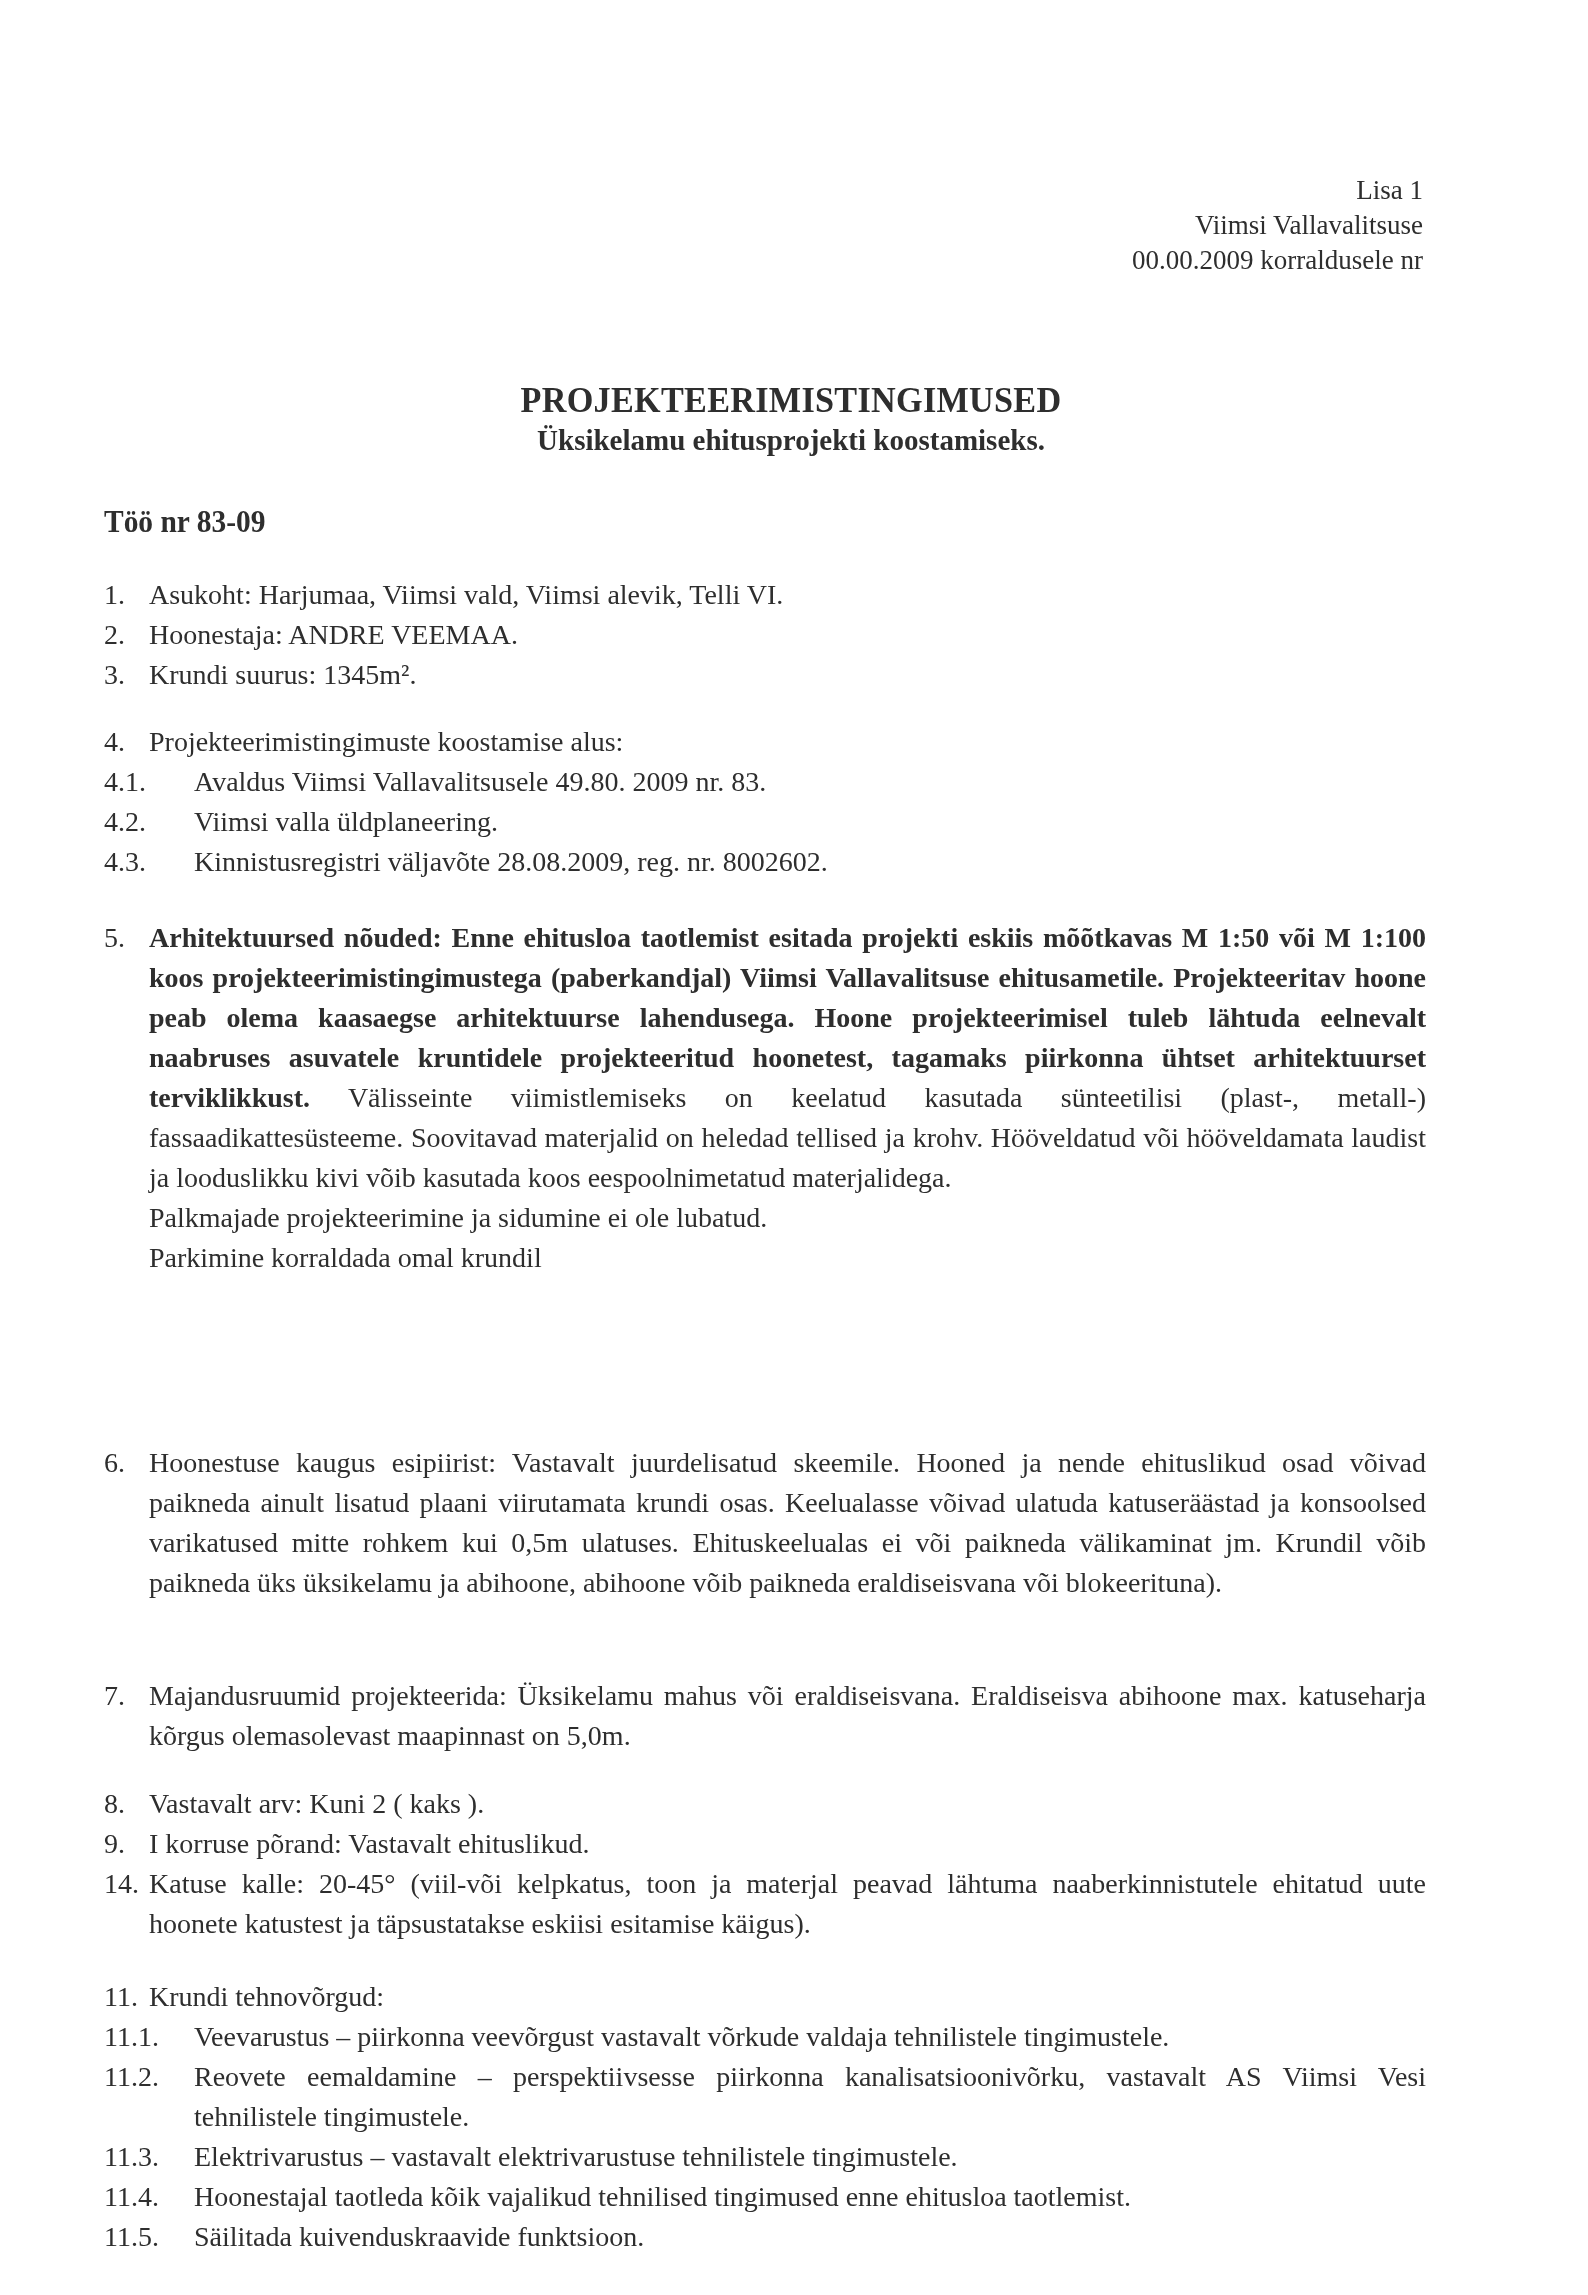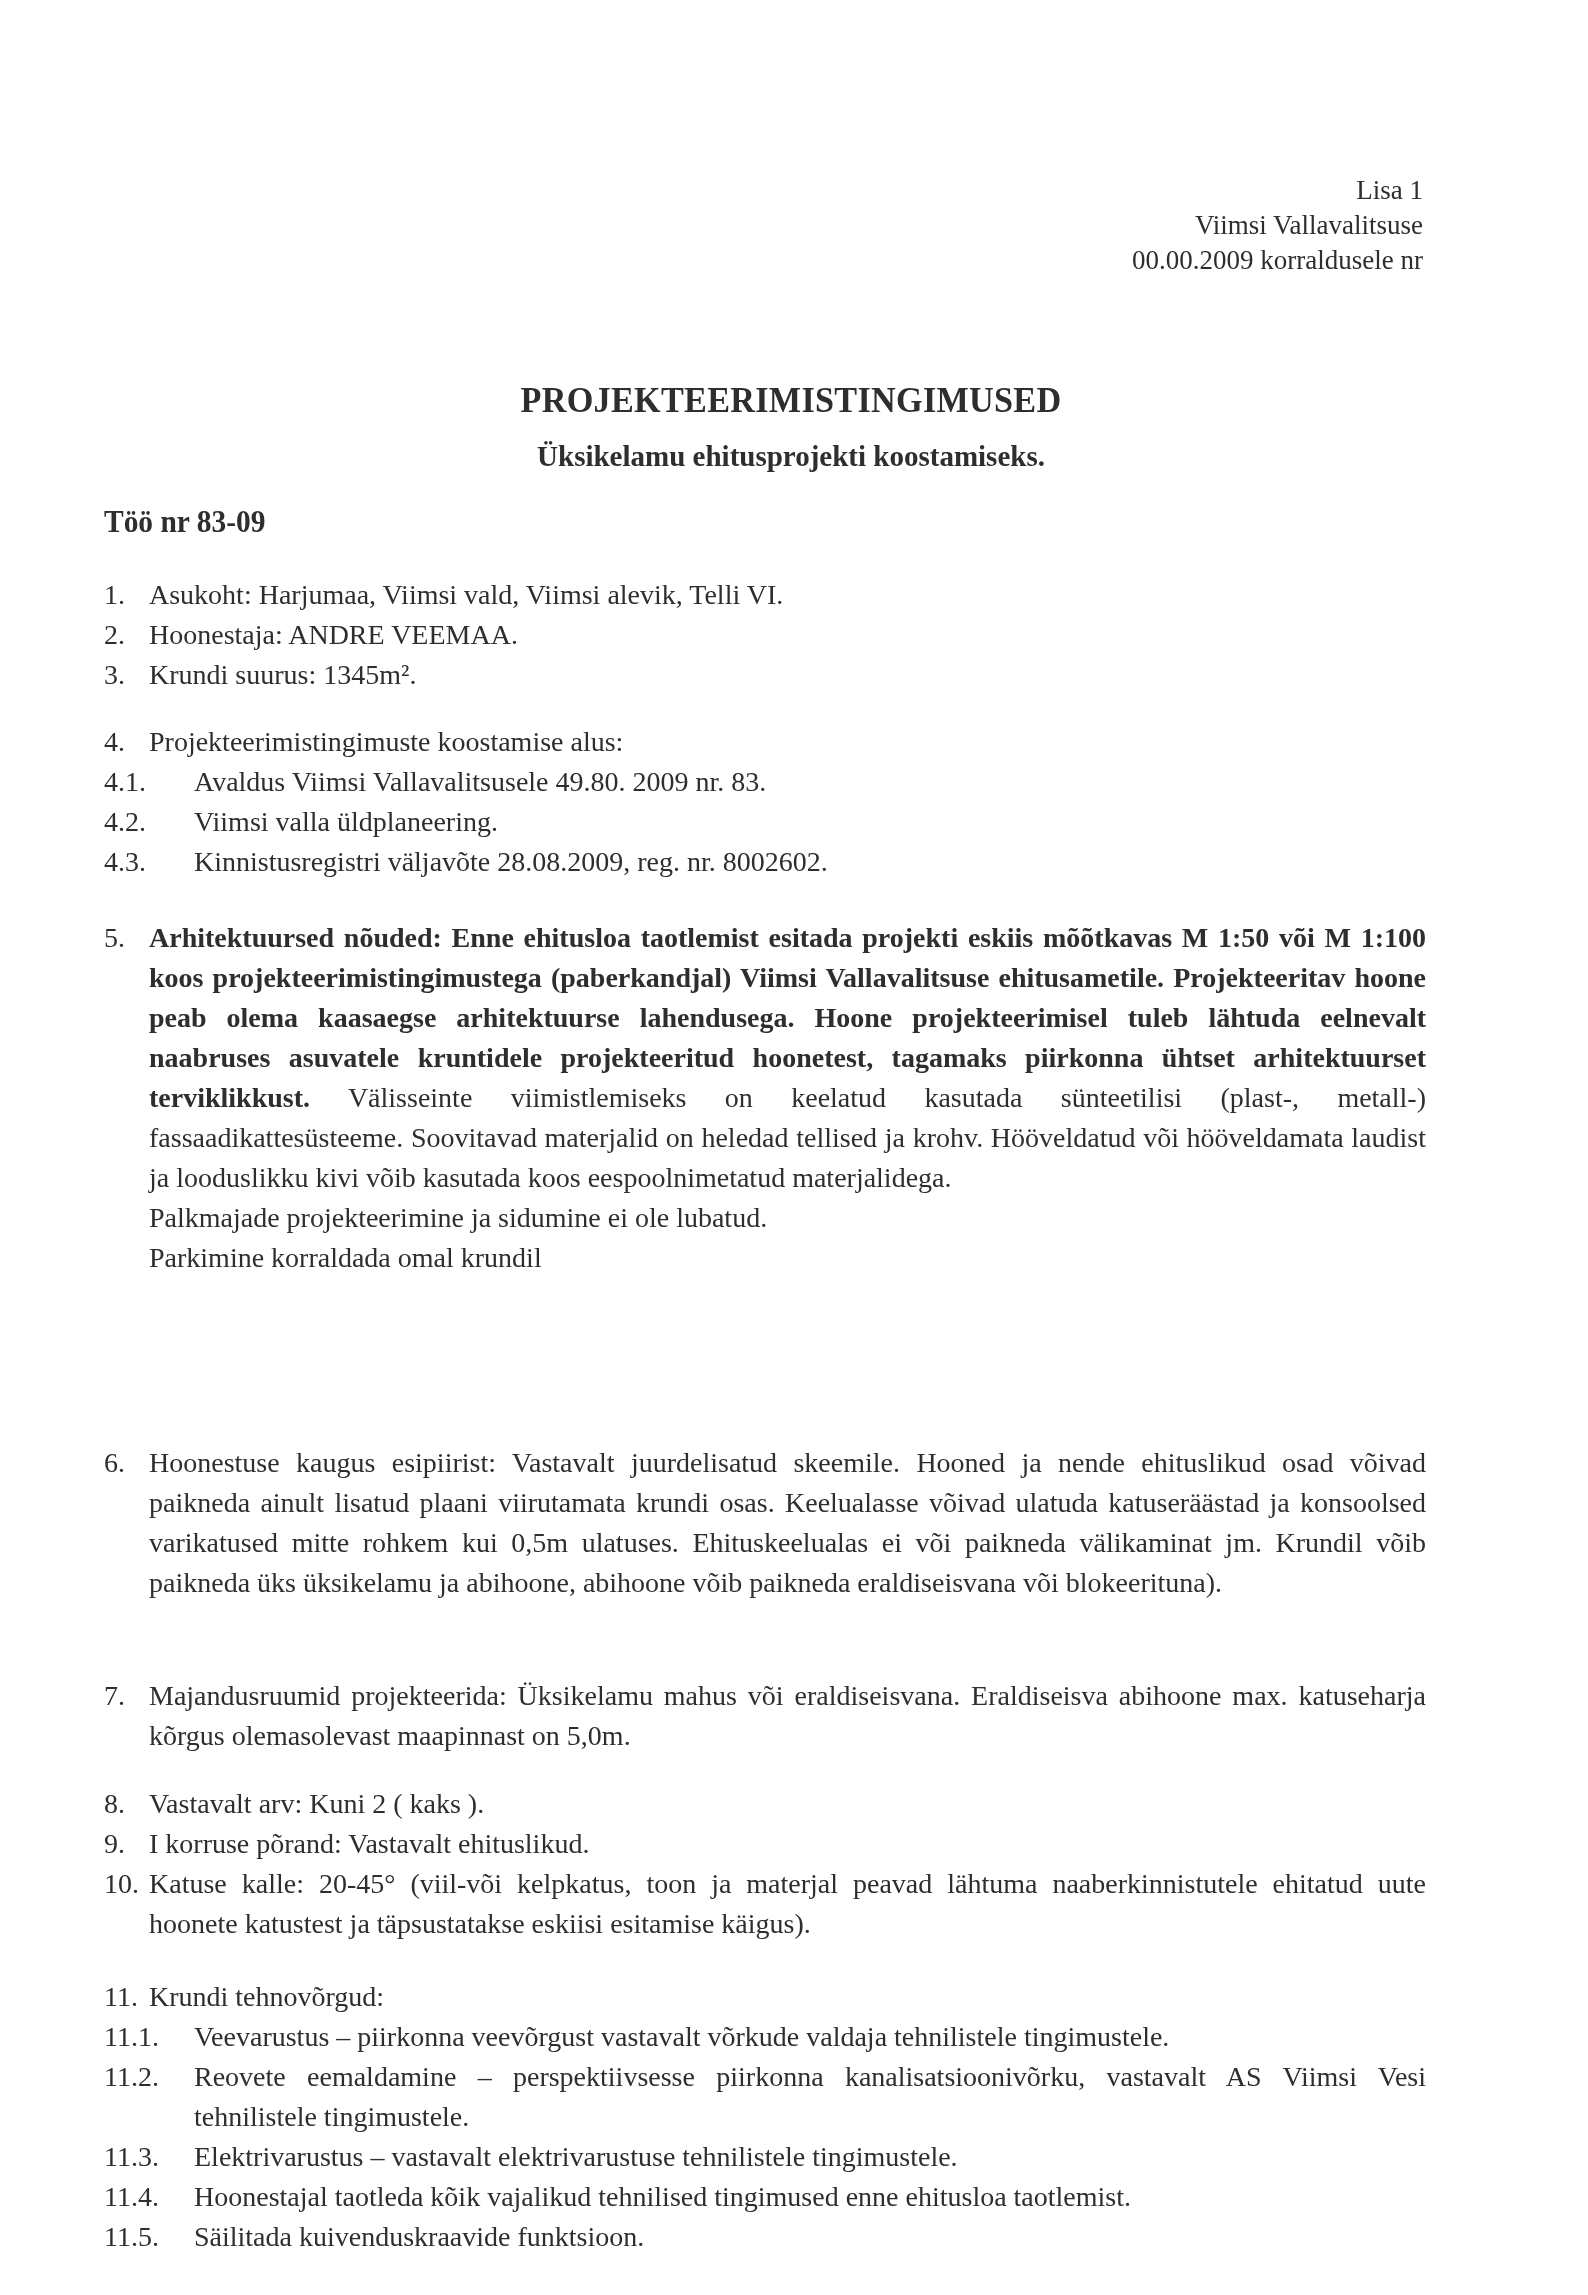--- a/index.html
+++ b/index.html
@@ -8,21 +8,21 @@
     font-family: "Liberation Serif", "DejaVu Serif", serif;
     color: #2e2e2e;
   }
   .page { position: absolute; left: 0; top: 0; width: 1589px; height: 2295px; }
   .header-right {
     position: absolute; right: 166px; top: 173px; text-align: right;
     font-size: 27px; line-height: 35px;
   }
   .title-block { position: absolute; left: 426px; top: 379px; text-align: center; width: 730px; }
   .title { font-size: 36px; font-weight: bold; letter-spacing: 0.3px; line-height: 42px; margin: 0; transform: scaleX(0.95); transform-origin: center; }
-  .subtitle { font-size: 29px; font-weight: bold; line-height: 38px; margin: 16px; }
+  .subtitle { font-size: 29px; font-weight: bold; line-height: 38px; margin: 0; }
   .job { position: absolute; left: 104px; top: 504px; font-size: 31px; font-weight: bold; transform: scaleX(0.95); transform-origin: left; }
 
   .sec { position: absolute; left: 104px; width: 1322px; font-size: 28px; line-height: 40px; }
   .row { display: flex; }
   .num { width: 45px; flex: none; }
   .num.wide { width: 90px; }
   .txt { flex: 1; }
   .just { text-align: justify; text-align-last: left; }
   b.bold { font-weight: bold; }
 
@@ -114,21 +114,21 @@
   <div class="sec" id="s8">
     <div class="row">
       <span class="num">8.</span>
       <span class="txt"><span>Vastavalt arv:</span><span>  Kuni 2 ( kaks ).</span></span>
     </div>
     <div class="row">
       <span class="num">9.</span>
       <span class="txt"><span>I korruse põrand:</span><span>  Vastavalt ehituslikud.</span></span>
     </div>
     <div class="row">
-      <span class="num">10.</span>
+      <span class="num">14.</span>
       <span class="txt just"><span>Katuse kalle:</span><span> 20-45° (viil-või kelpkatus, toon ja materjal peavad lähtuma naaberkinnistutele ehitatud uute hoonete katustest ja täpsustatakse eskiisi esitamise käigus).</span></span>
     </div>
   </div>
 
   <div class="sec" id="s11">
     <div class="row">
       <span class="num">11.</span>
       <span class="txt">Krundi tehnovõrgud:</span>
     </div>
     <div class="row">

